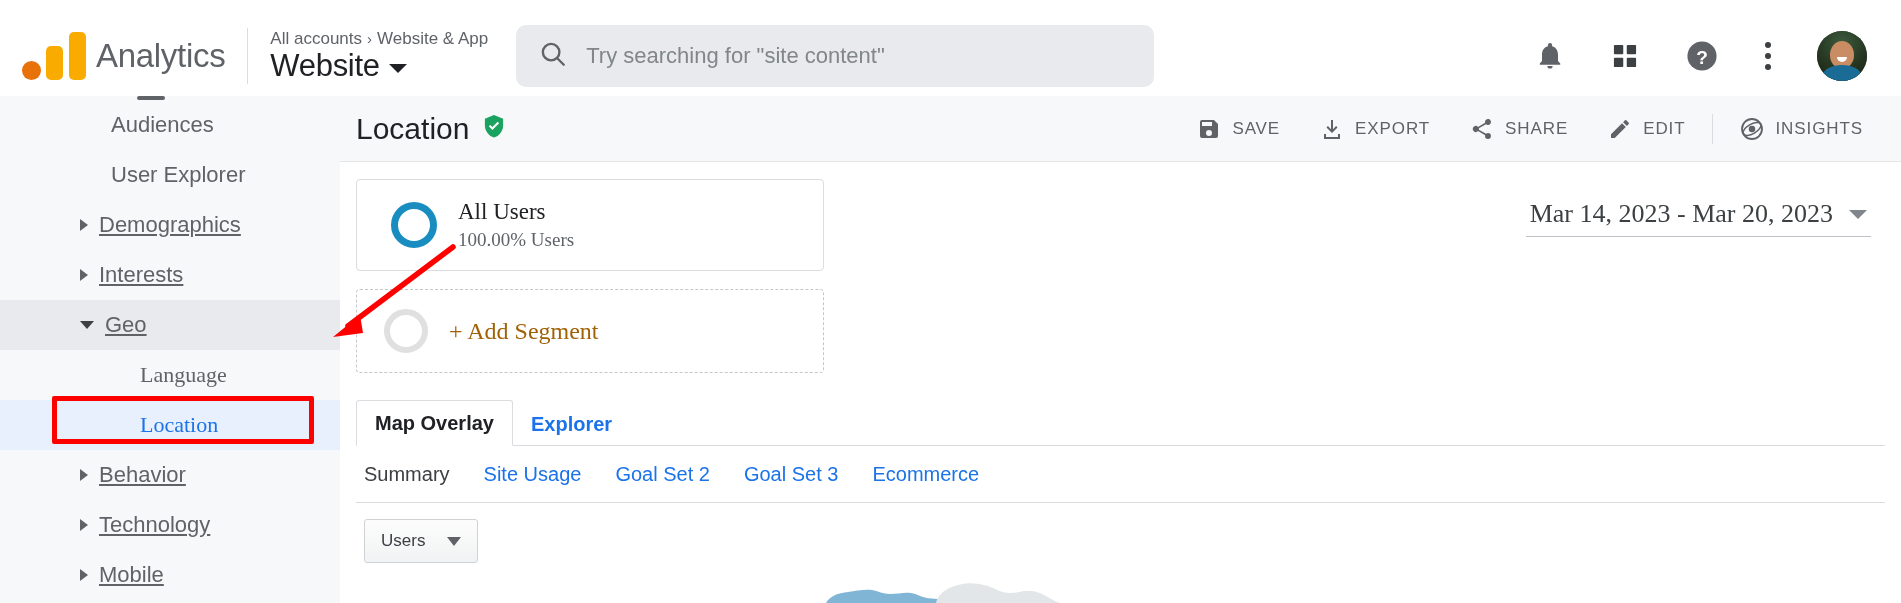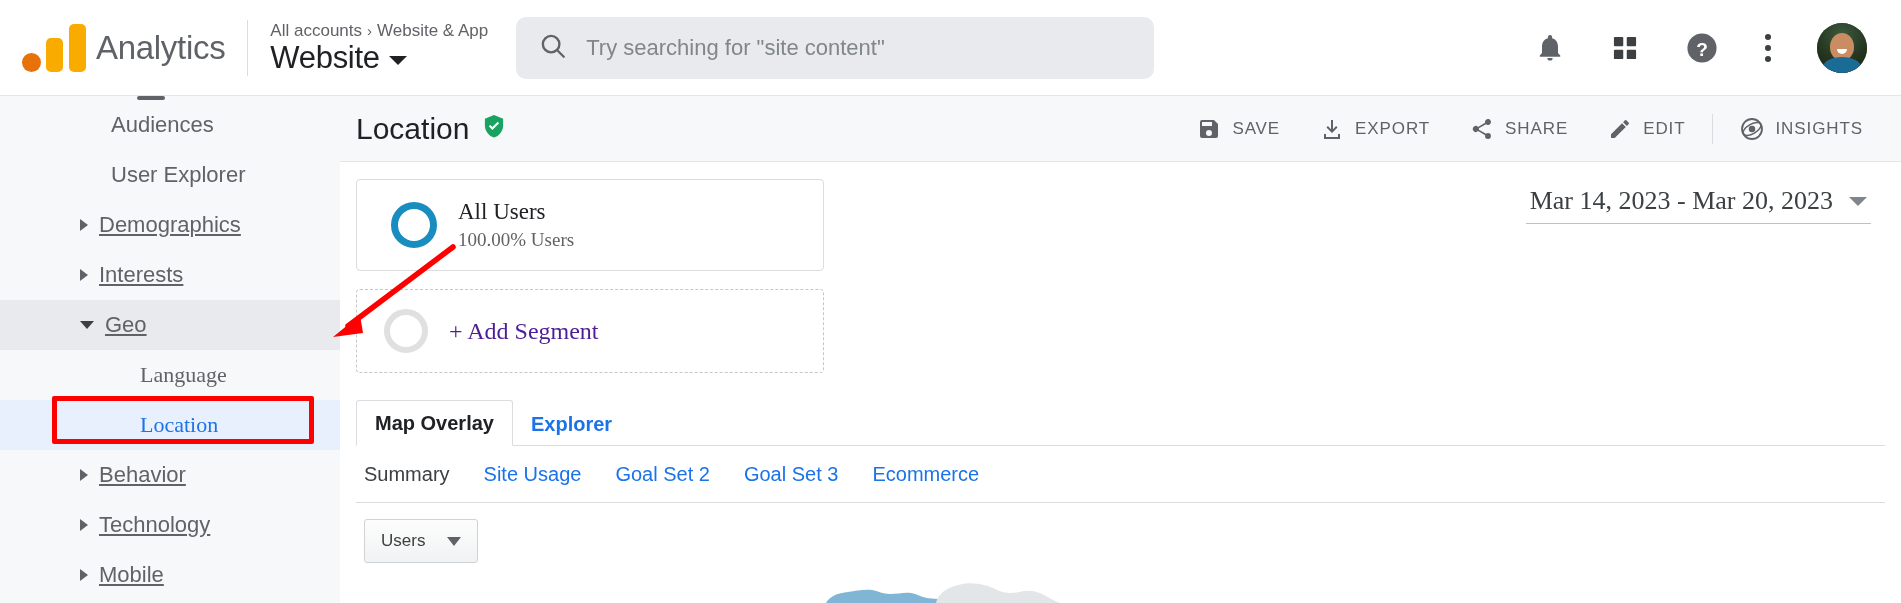--- a/index.html
+++ b/index.html
@@ -8,21 +8,21 @@
     width: 1901px; height: 603px;
     overflow: hidden;
     font-family: "Liberation Sans", sans-serif;
     background: #fff;
     -webkit-font-smoothing: antialiased;
   }
   #root { position: relative; width: 1901px; height: 603px; }
 
   
   .topbar {
-    position: absolute; left: 0; top: 0; width: 1901px; height: 96px;
+    position: absolute; left: 0; top: 8px; width: 1901px; height: 96px;
     background: #fff; border-bottom: 1px solid #e4e6e8;
     display: flex; align-items: center;
   }
   .ga-logo {
     width: 56px; height: 48px; margin-left: 22px;
     position: relative; flex: none;
   }
   .ga-logo .bar {
     position: absolute; bottom: 0; border-radius: 5px;
   }
@@ -151,26 +151,26 @@
   .seg-card.dashed {
     border: 1px dashed #c4c7c9; margin-top: 18px; height: 84px; padding-left: 27px;
   }
   .seg-ring {
     width: 46px; height: 46px; border-radius: 50%; border: 7px solid #1a8dc0;
     flex: none; margin-right: 21px;
   }
   .seg-ring.gray { border-color: #e0e0e0; width: 44px; height: 44px; border-width: 6px; }
   .seg-txt .t1 { font-size: 23px; color: #202124; line-height: 1.18; }
   .seg-txt .t2 { font-size: 19px; color: #5f6368; line-height: 1.35; margin-top: 2px; }
-  .seg-add-label { font-size: 24px; color: #4c1d95; }
+  .seg-add-label { font-size: 24px; color: #a16207; }
 
   .daterange {
     margin-left: auto; display: flex; align-items: center; gap: 16px;
     border-bottom: 1px solid #bdc1c6; padding: 0 4px 7px 4px; cursor: pointer;
-    margin-top: 7px; margin-right: 14px;
+    margin-top: 20px; margin-right: 14px;
   }
   .daterange .dr-txt { font-size: 26px; color: #3c4043; white-space: nowrap; }
   .dr-caret {
     width: 0; height: 0; border-left: 9px solid transparent;
     border-right: 9px solid transparent; border-top: 9px solid #80868b;
   }
 
   
   .tabs-row {
     display: flex; align-items: flex-end; margin-top: 26px;

